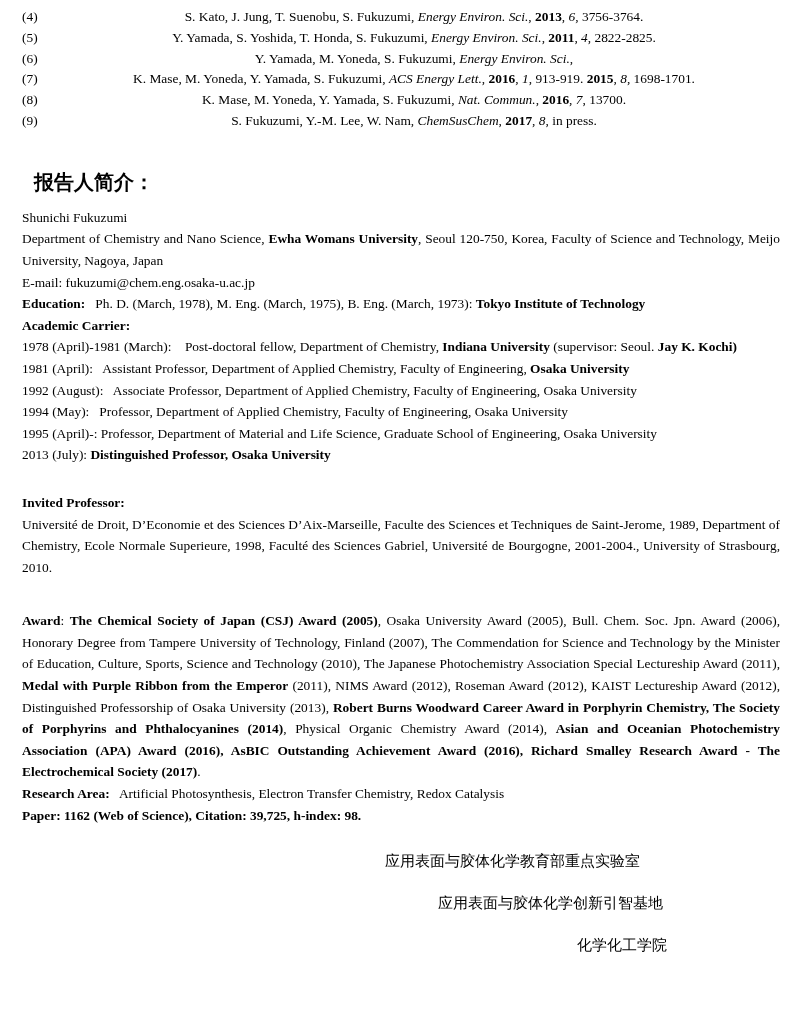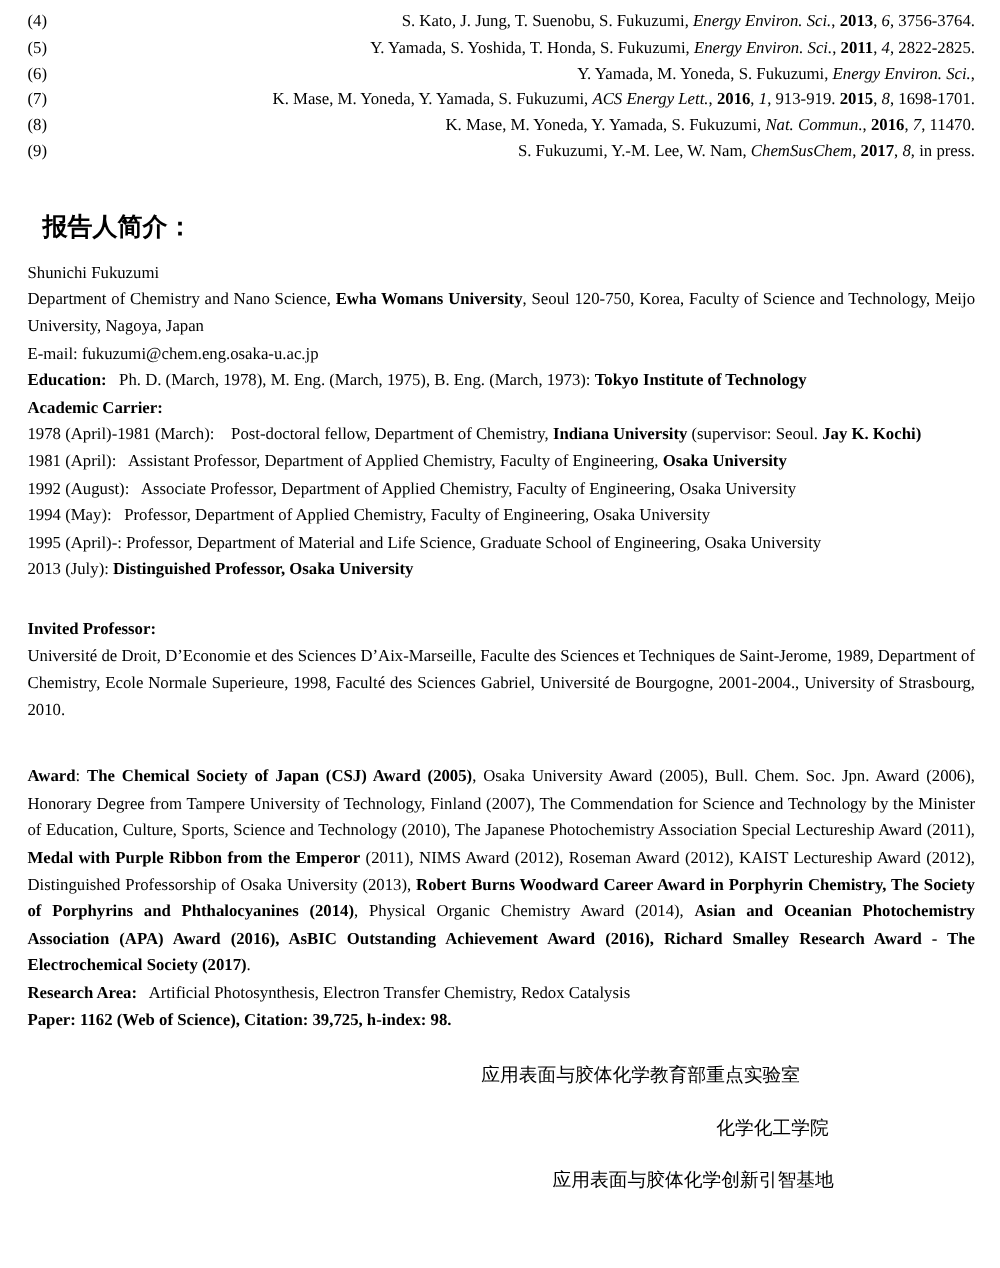--- a/index.html
+++ b/index.html
@@ -6,21 +6,21 @@
   body{
     width:800px;height:1014px;overflow:hidden;
     background:#ffffff;color:#000000;
     font-family:"Liberation Serif","DejaVu Serif",serif;
   }
   .page{padding:7px 20px 0 22px;}
   
   .refs{font-size:13.4px;}
   .ref{display:flex;line-height:20.8px;}
   .ref-num{flex:0 0 26px;}
-  .ref-text{flex:1;text-align:right;}
+  .ref-text{flex:1;text-align:center;}
   
   .bio-heading{
     font-family:Liberation Sans, sans-serif;
     font-size:20px;line-height:24px;font-weight:bold;
     margin:38px 0 13px 12px;
   }
   
   .para{margin:0;font-size:13.4px;line-height:21.6px;text-align:justify;}
   .b{font-weight:bold;}
   .i{font-style:italic;}
@@ -51,21 +51,21 @@
       <div class="ref">
         <span class="ref-num">(6)</span>
         <span class="ref-text"><span>Y. Yamada, M. Yoneda, S. Fukuzumi, </span><span class="i">Energy Environ. Sci.</span><span>,</span></span>
       </div>
       <div class="ref">
         <span class="ref-num">(7)</span>
         <span class="ref-text"><span>K. Mase, M. Yoneda, Y. Yamada, S. Fukuzumi, </span><span class="i">ACS Energy Lett.</span><span>, </span><span class="b">2016</span><span>, </span><span class="i">1</span><span>, 913-919. </span><span class="b">2015</span><span>, </span><span class="i">8</span><span>, 1698-1701.</span></span>
       </div>
       <div class="ref">
         <span class="ref-num">(8)</span>
-        <span class="ref-text"><span>K. Mase, M. Yoneda, Y. Yamada, S. Fukuzumi, </span><span class="i">Nat. Commun.</span><span>, </span><span class="b">2016</span><span>, </span><span class="i">7</span><span>, 11470.</span></span>
+        <span class="ref-text"><span>K. Mase, M. Yoneda, Y. Yamada, S. Fukuzumi, </span><span class="i">Nat. Commun.</span><span>, </span><span class="b">2016</span><span>, </span><span class="i">7</span><span>, 13700.</span></span>
       </div>
       <div class="ref">
         <span class="ref-num">(9)</span>
         <span class="ref-text"><span>S. Fukuzumi, Y.-M. Lee, W. Nam, </span><span class="i">ChemSusChem</span><span>, </span><span class="b">2017</span><span>, </span><span class="i">8</span><span>, in press.</span></span>
       </div>
     </section>
 
   <h2 class="bio-heading">报告人简介：</h2>
 
   <section class="bio">
@@ -88,17 +88,17 @@
     </section>
 
   <section class="awards">
       <p class="para"><span class="b">Award</span><span>: </span><span class="b">The Chemical Society of Japan (CSJ) Award (2005)</span><span>, Osaka University Award (2005), Bull. Chem. Soc. Jpn. Award (2006), Honorary Degree from Tampere University of Technology, Finland (2007), The Commendation for Science and Technology by the Minister of Education, Culture, Sports, Science and Technology (2010), The Japanese Photochemistry Association Special Lectureship Award (2011), </span><span class="b">Medal with Purple Ribbon from the Emperor</span><span> (2011), NIMS Award (2012), Roseman Award (2012), KAIST Lectureship Award (2012), Distinguished Professorship of Osaka University (2013), </span><span class="b">Robert Burns Woodward Career Award in Porphyrin Chemistry, The Society of Porphyrins and Phthalocyanines (2014)</span><span>, Physical Organic Chemistry Award (2014), </span><span class="b">Asian and Oceanian Photochemistry Association (APA) Award (2016), AsBIC Outstanding Achievement Award (2016), Richard Smalley Research Award - The Electrochemical Society (2017)</span><span>.</span></p>
       <p class="para"><span class="b">Research Area:</span><span>&nbsp;&nbsp; Artificial Photosynthesis, Electron Transfer Chemistry, Redox Catalysis</span></p>
       <p class="para"><span class="b">Paper: 1162 (Web of Science), Citation: 39,725, h-index: 98.</span></p>
     </section>
 
   <footer class="affil">
       <div class="line">应用表面与胶体化学教育部重点实验室</div>
+      <div class="line">应用表面与胶体化学创新引智基地</div>
       <div class="line">化学化工学院</div>
-      <div class="line">应用表面与胶体化学创新引智基地</div>
     </footer>
 
 </div>
 
 </body></html>

